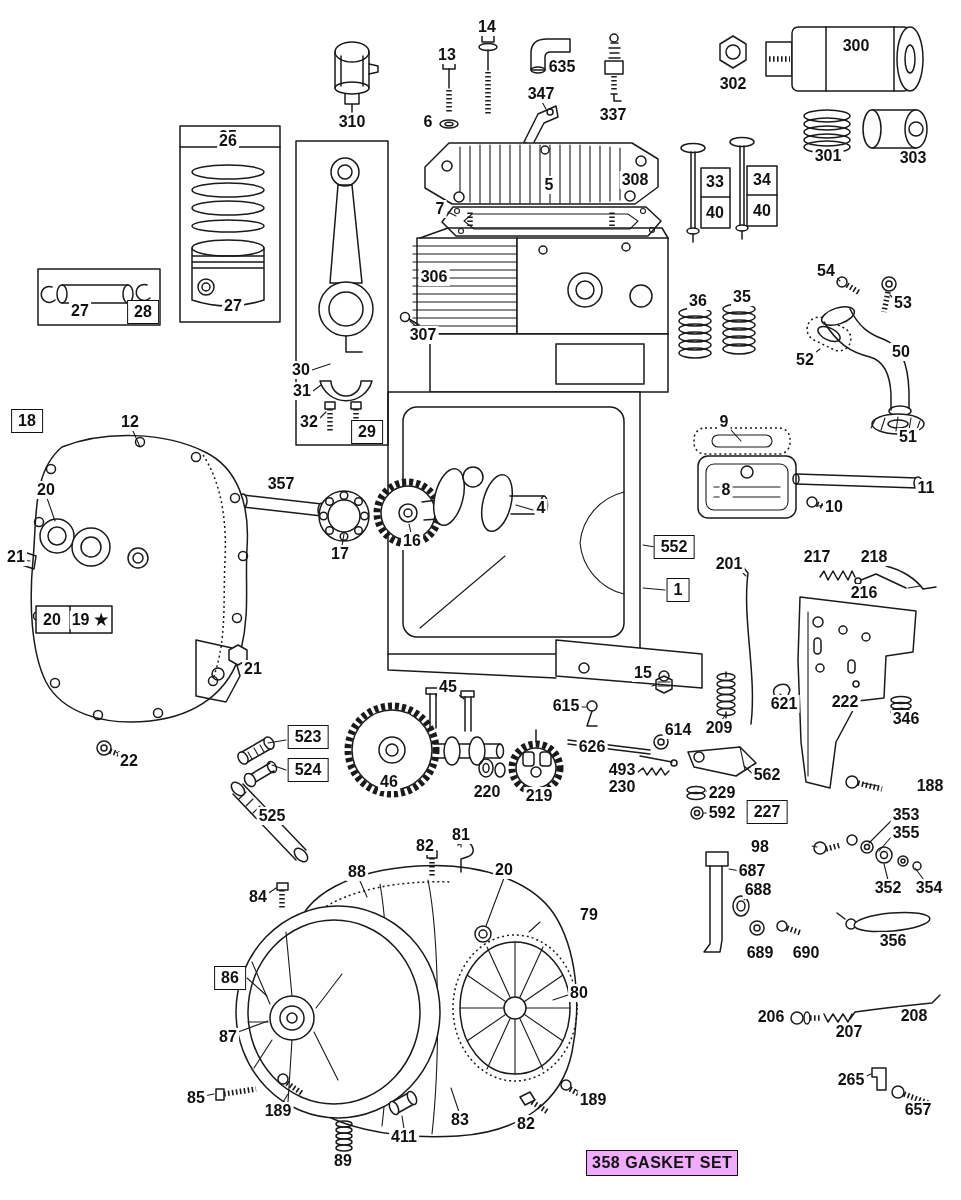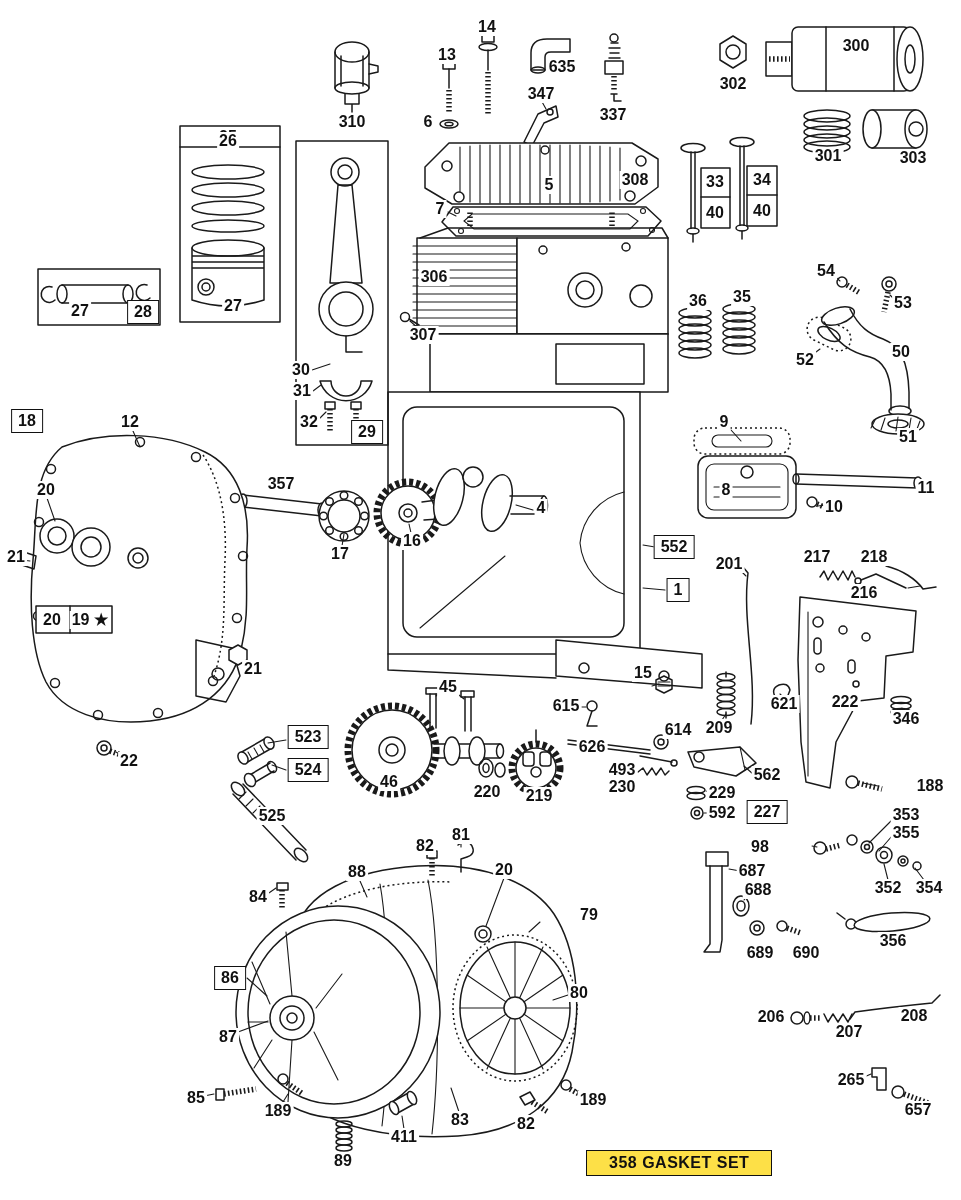--- a/index.html
+++ b/index.html
@@ -13,21 +13,21 @@
   .thread{fill:none;stroke:#1a1a1a;stroke-width:5.5;stroke-dasharray:1.6,2.4;}
   .teeth{fill:none;stroke:#1a1a1a;stroke-width:7;stroke-dasharray:4,3;}
   .dots{fill:none;stroke:#1a1a1a;stroke-width:1.5;stroke-dasharray:2,3;}
   
   .part-label{position:absolute;transform:translate(-50%,-50%);background:#fff;
               font-size:16px;font-weight:700;line-height:1;padding:1px 2px;white-space:nowrap;}
   .part-label.boxed{border:1.7px solid #111;padding:3px 6px;}
   .note{position:absolute;left:12px;top:770px;font-size:16px;font-weight:700;
         line-height:1.28;letter-spacing:.3px;background:#fff;}
   .gasket-box{position:absolute;left:586px;top:1150px;border:1.8px solid #111;
-              padding:3px 22px;font-size:16px;font-weight:700;letter-spacing:.5px;background:#fde047;}
+              padding:3px 5px;font-size:16px;font-weight:700;letter-spacing:.5px;background:#f0abfc;}
 </style>
 </head>
 <body>
 
 <div class="scene">
 
 <svg width="961" height="1200" viewBox="0 0 961 1200">
 
   <g>
     <ellipse class="w" cx="352" cy="52" rx="17" ry="10"></ellipse>

